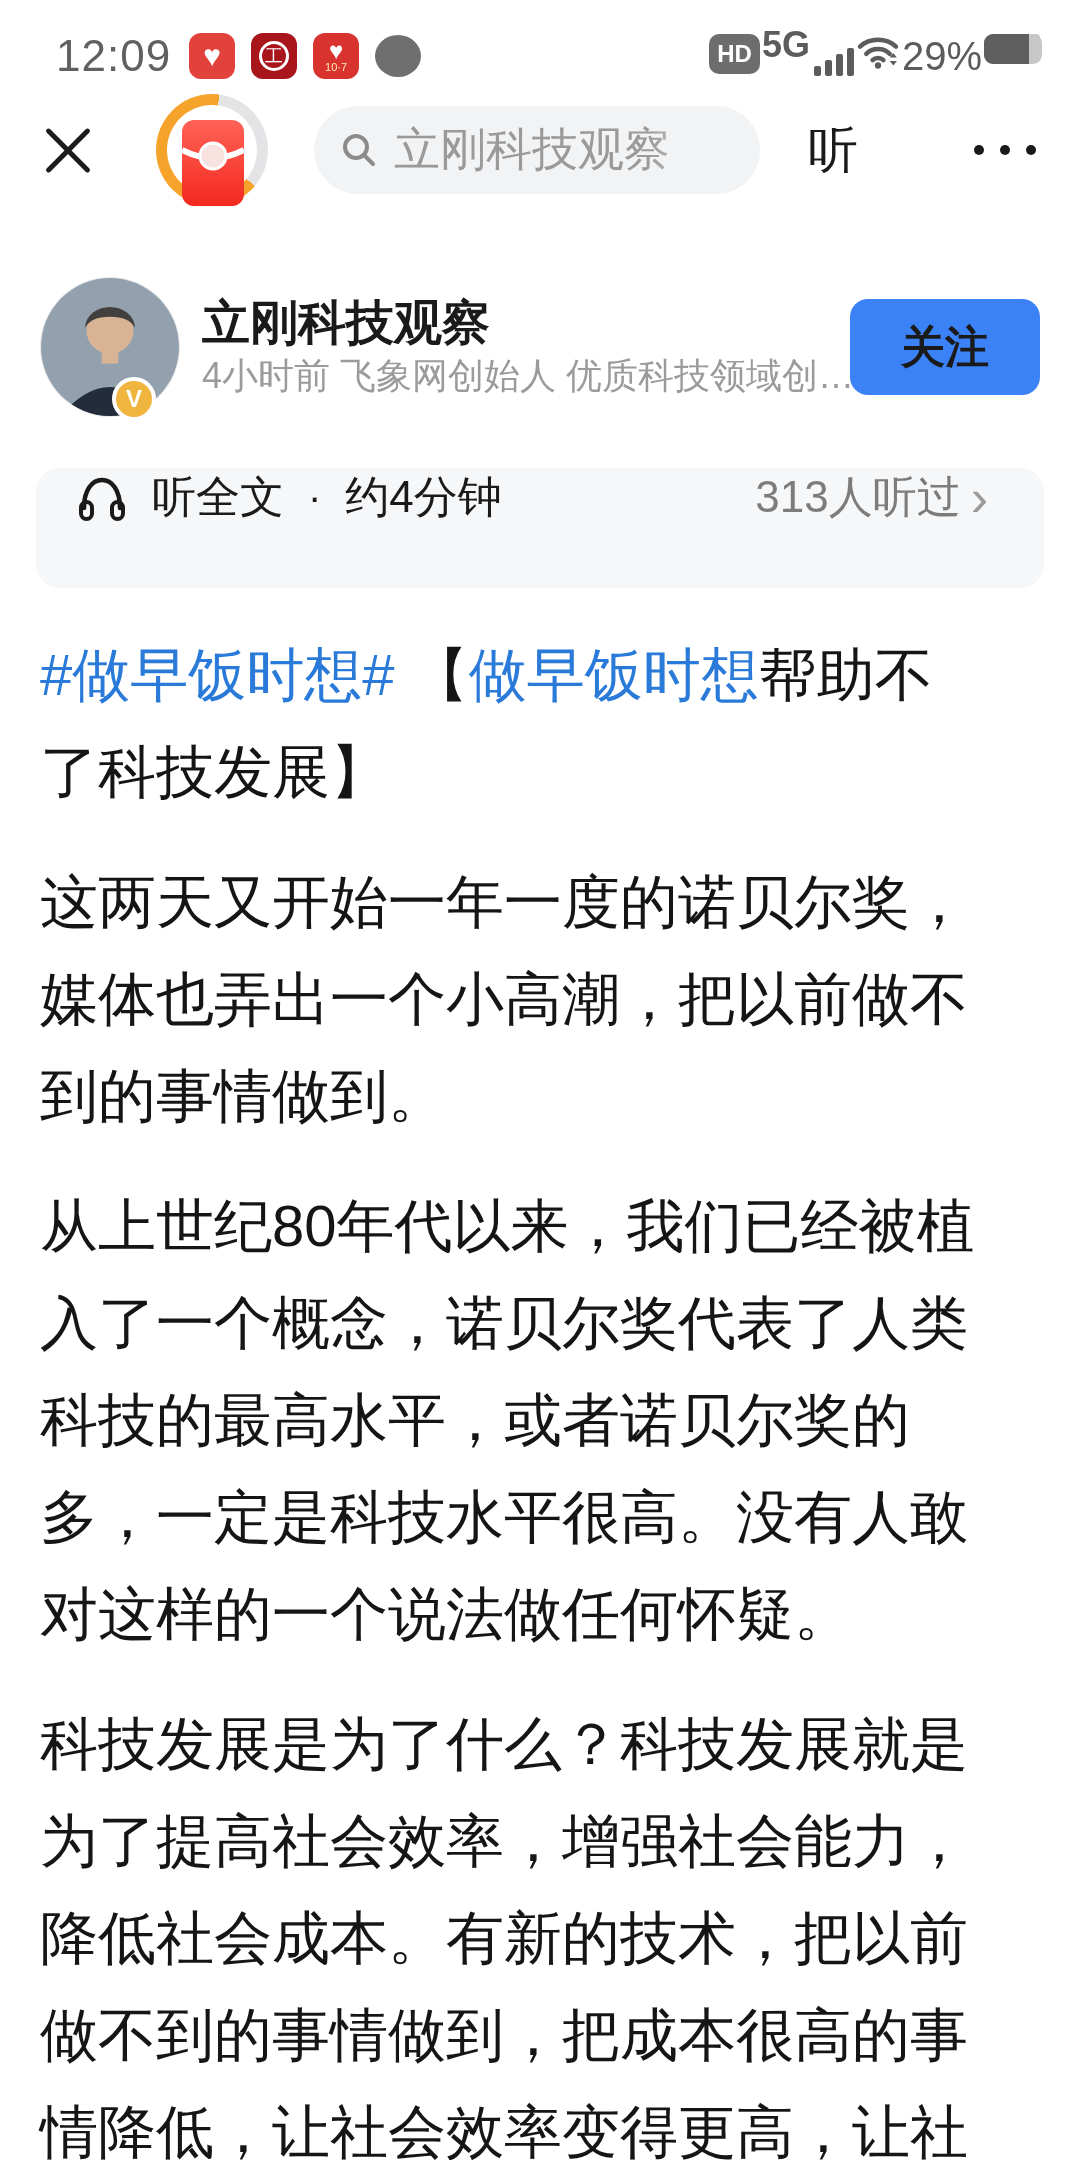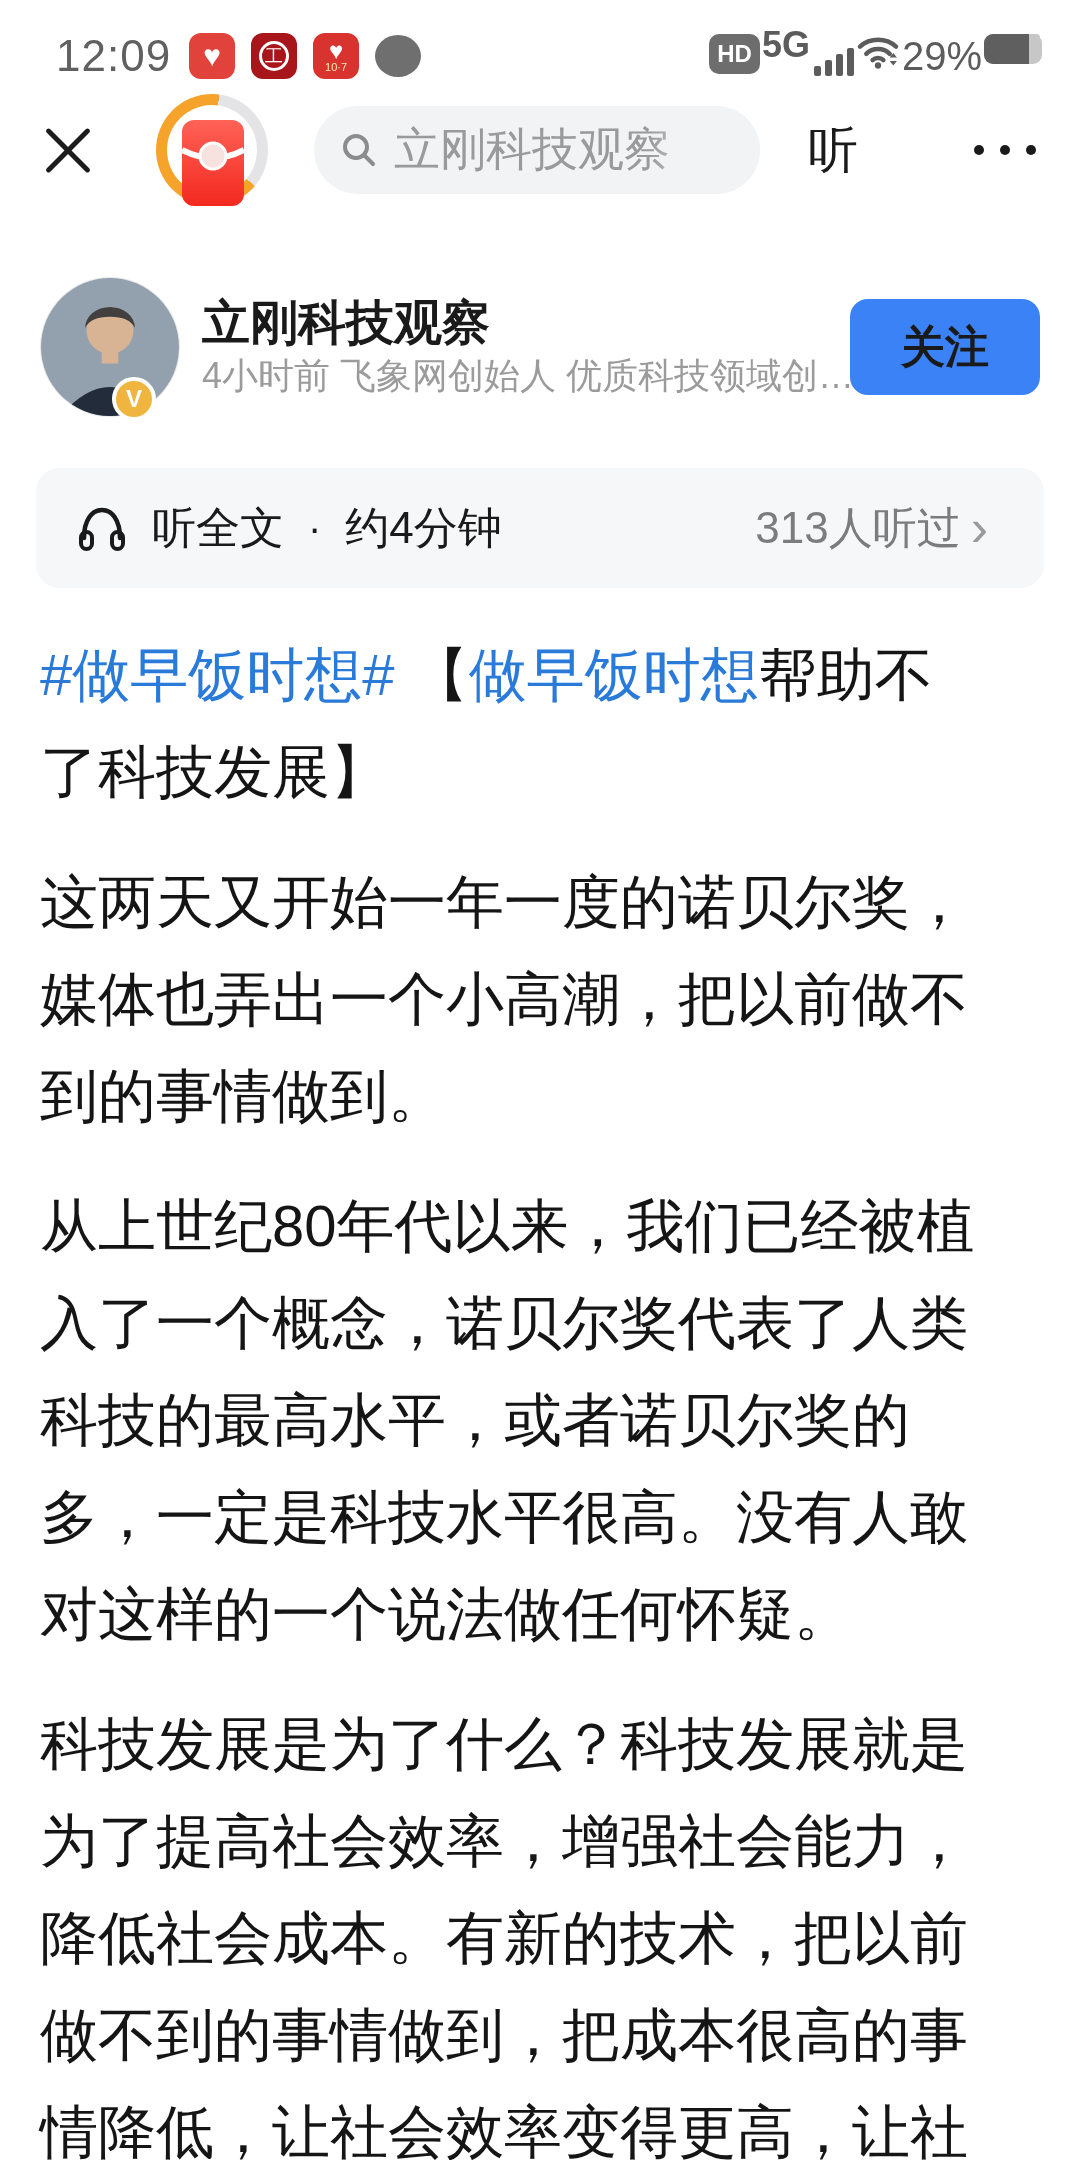--- a/index.html
+++ b/index.html
@@ -63,21 +63,21 @@
      display:flex; align-items:center; justify-content:center; }
   .author-info { margin-left:22px; flex:1; min-width:0; }
   .author-name { font-size:48px; font-weight:bold; color:#1a1a1a; line-height:58px; }
   .author-meta { font-size:36px; color:#9b9b9b; white-space:nowrap; overflow:hidden; }
   .follow-btn { flex:none; width:190px; height:96px; background:#3b82f6; border-radius:18px; border:none;
      font-size:44px; font-weight:bold; color:#1a1a1a; display:flex; align-items:center; justify-content:center;
      font-family:inherit; cursor:pointer; }
 
   
   .audio-bar { margin:48px 36px 0 36px; height:120px; background:#f6f7f9; border-radius:24px;
-     display:flex; align-items:center; padding:0 56px 0 40px;gap:48px; }
+     display:flex; align-items:flex-start; padding:0 56px 0 40px;gap:48px; }
   .hp-icon { width:52px; height:48px; flex:none; }
   .audio-left { display:flex; align-items:center; gap:24px; font-size:44px; color:#1a1a1a; }
   .audio-dot { font-size:40px; color:#1a1a1a; }
   .audio-right { margin-left:auto; display:flex; align-items:center; gap:10px; font-size:44px; color:#7c7c7c; }
   .chev { font-size:52px; color:#9a9a9a; line-height:44px; }
 
   
   .article { margin-top:38px; padding:0 40px; width:1020px; }
   .article p { width:940px; font-size:58px; line-height:97px; color:#151515;
      margin-bottom:33px; word-break:break-all; }

